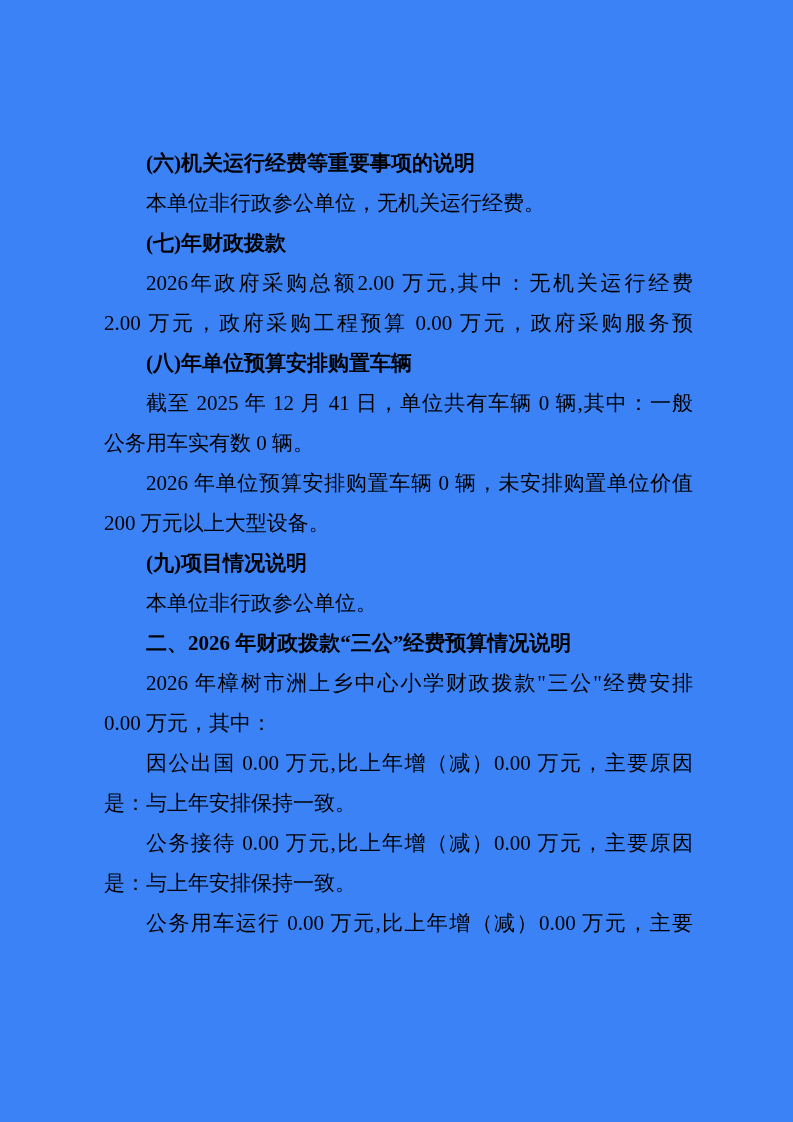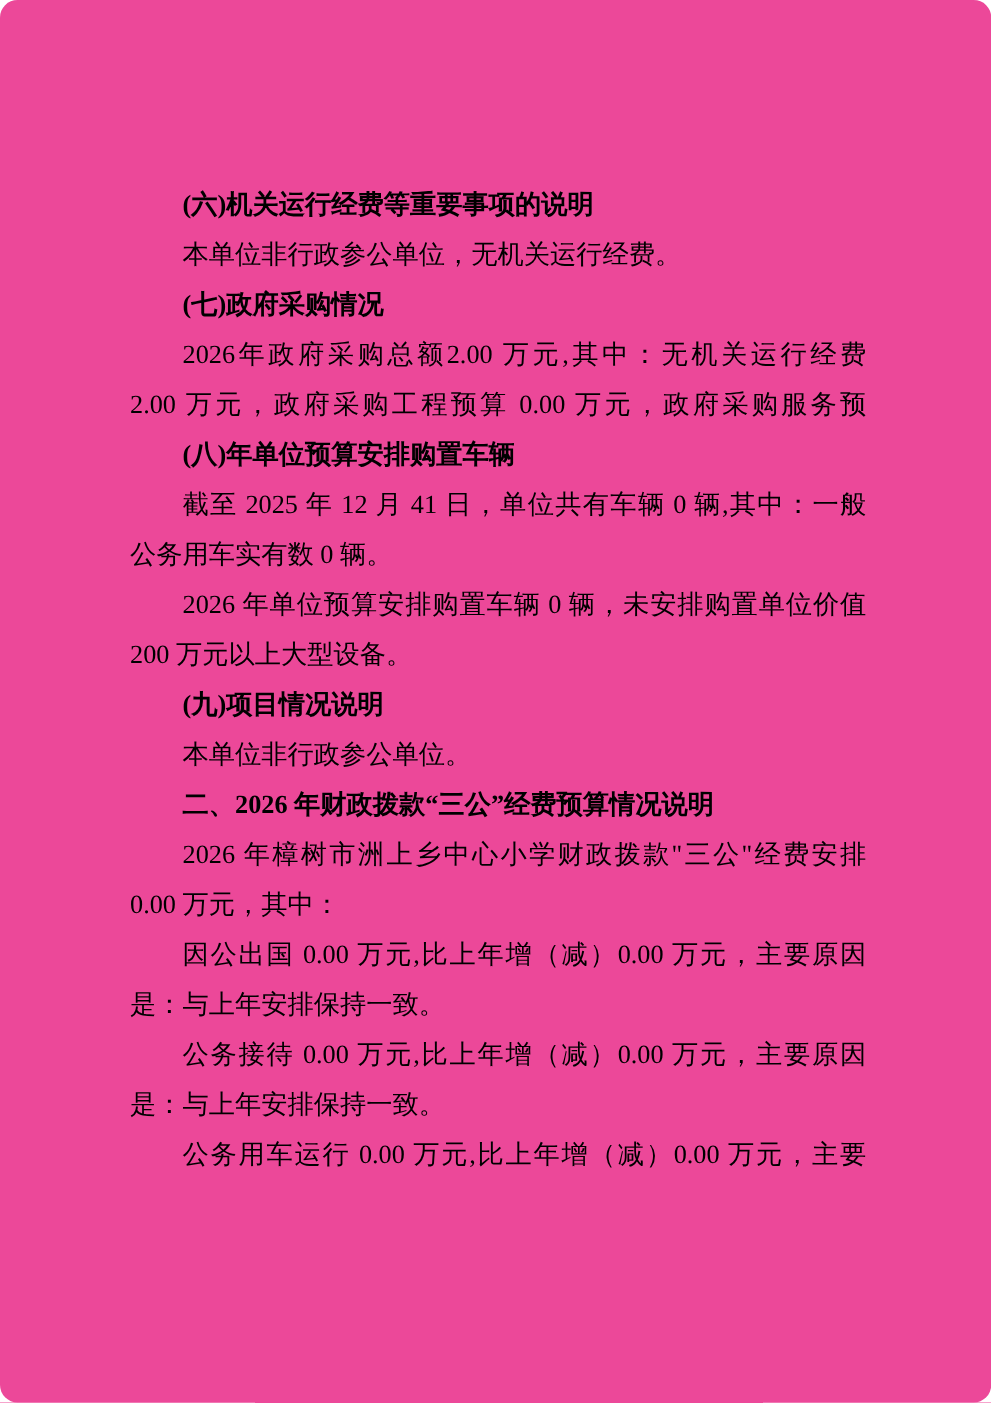--- a/index.html
+++ b/index.html
@@ -11,22 +11,21 @@
     height: 1122px;
     position: relative;
     background: #ffffff;
     color: #000000;
     font-family: "Liberation Serif", "DejaVu Serif", serif;
     overflow: hidden;
   }
   .page {
     position: absolute;
     inset: 0;
-    background: #ec4899;
-    border-radius: 14px;
+    background: #3b82f6;
   }
   .content {
     position: absolute;
     left: 104px;
     top: 143px;
     width: 589px;
   }
   .line {
     font-size: 21px;
     line-height: 40px;
@@ -46,21 +45,21 @@
     font-weight: bold;
   }
 </style>
 </head>
 <body style="background: rgb(255, 255, 255); color: rgb(0, 0, 0);">
 
 <div class="page">
   <div class="content">
       <div class="line heading indent">(六)机关运行经费等重要事项的说明</div>
       <div class="line indent">本单位非行政参公单位，无机关运行经费。</div>
-      <div class="line heading indent">(七)政府采购情况</div>
+      <div class="line heading indent">(七)年财政拨款</div>
       <div class="line indent justify">2026年政府采购总额2.00 万元,其中：无机关运行经费</div>
       <div class="line justify">2.00 万元，政府采购工程预算 0.00 万元，政府采购服务预</div>
       <div class="line heading indent">(八)年单位预算安排购置车辆</div>
       <div class="line indent justify">截至 2025 年 12 月 41 日，单位共有车辆 0 辆,其中：一般</div>
       <div class="line">公务用车实有数 0 辆。</div>
       <div class="line indent justify">2026 年单位预算安排购置车辆 0 辆，未安排购置单位价值</div>
       <div class="line">200 万元以上大型设备。</div>
       <div class="line heading indent">(九)项目情况说明</div>
       <div class="line indent">本单位非行政参公单位。</div>
       <div class="line heading indent">二、2026 年财政拨款“三公”经费预算情况说明</div>

